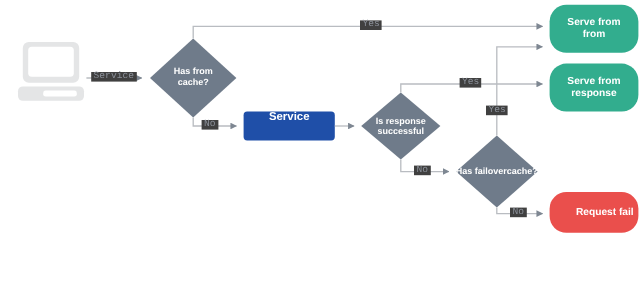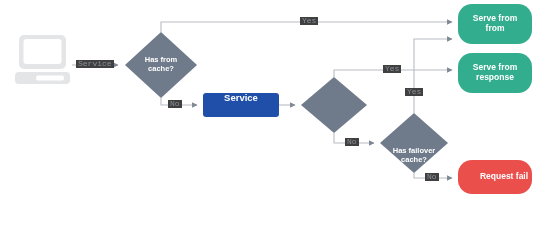--- a/index.html
+++ b/index.html
@@ -100,22 +100,26 @@
 
   <div class="node-label diamond-label" style="left:125px; top:52px; width:72px; height:26px; flex-direction:column;">
     <span>Has from</span>
     <span>cache?</span>
   </div>
 
   <div class="node-label proc-label" style="left:203px; top:90px; width:76px; height:16px;">
     <span>Service</span>
   </div>
 
+  <div class="node-label diamond-label" style="left:299px; top:93px; width:70px; height:26px; flex-direction:column;">
+    <span>Is response</span>
+    <span>successful</span>
+  </div>
 
-  <div class="node-label diamond-label" style="left:379px; top:143px; width:70px; height:26px; flex-direction:column;">
+  <div class="node-label diamond-label" style="left:379px; top:130px; width:70px; height:26px; ">
     <span>Has failover</span>
     <span>cache?</span>
   </div>
 
   <div class="node-label term-label" style="left:458px; top:4px; width:74px; height:40px; flex-direction:column;">
     <span>Serve from</span>
     <span>from</span>
   </div>
 
   <div class="node-label term-label" style="left:458px; top:53px; width:74px; height:40px; flex-direction:column;">

